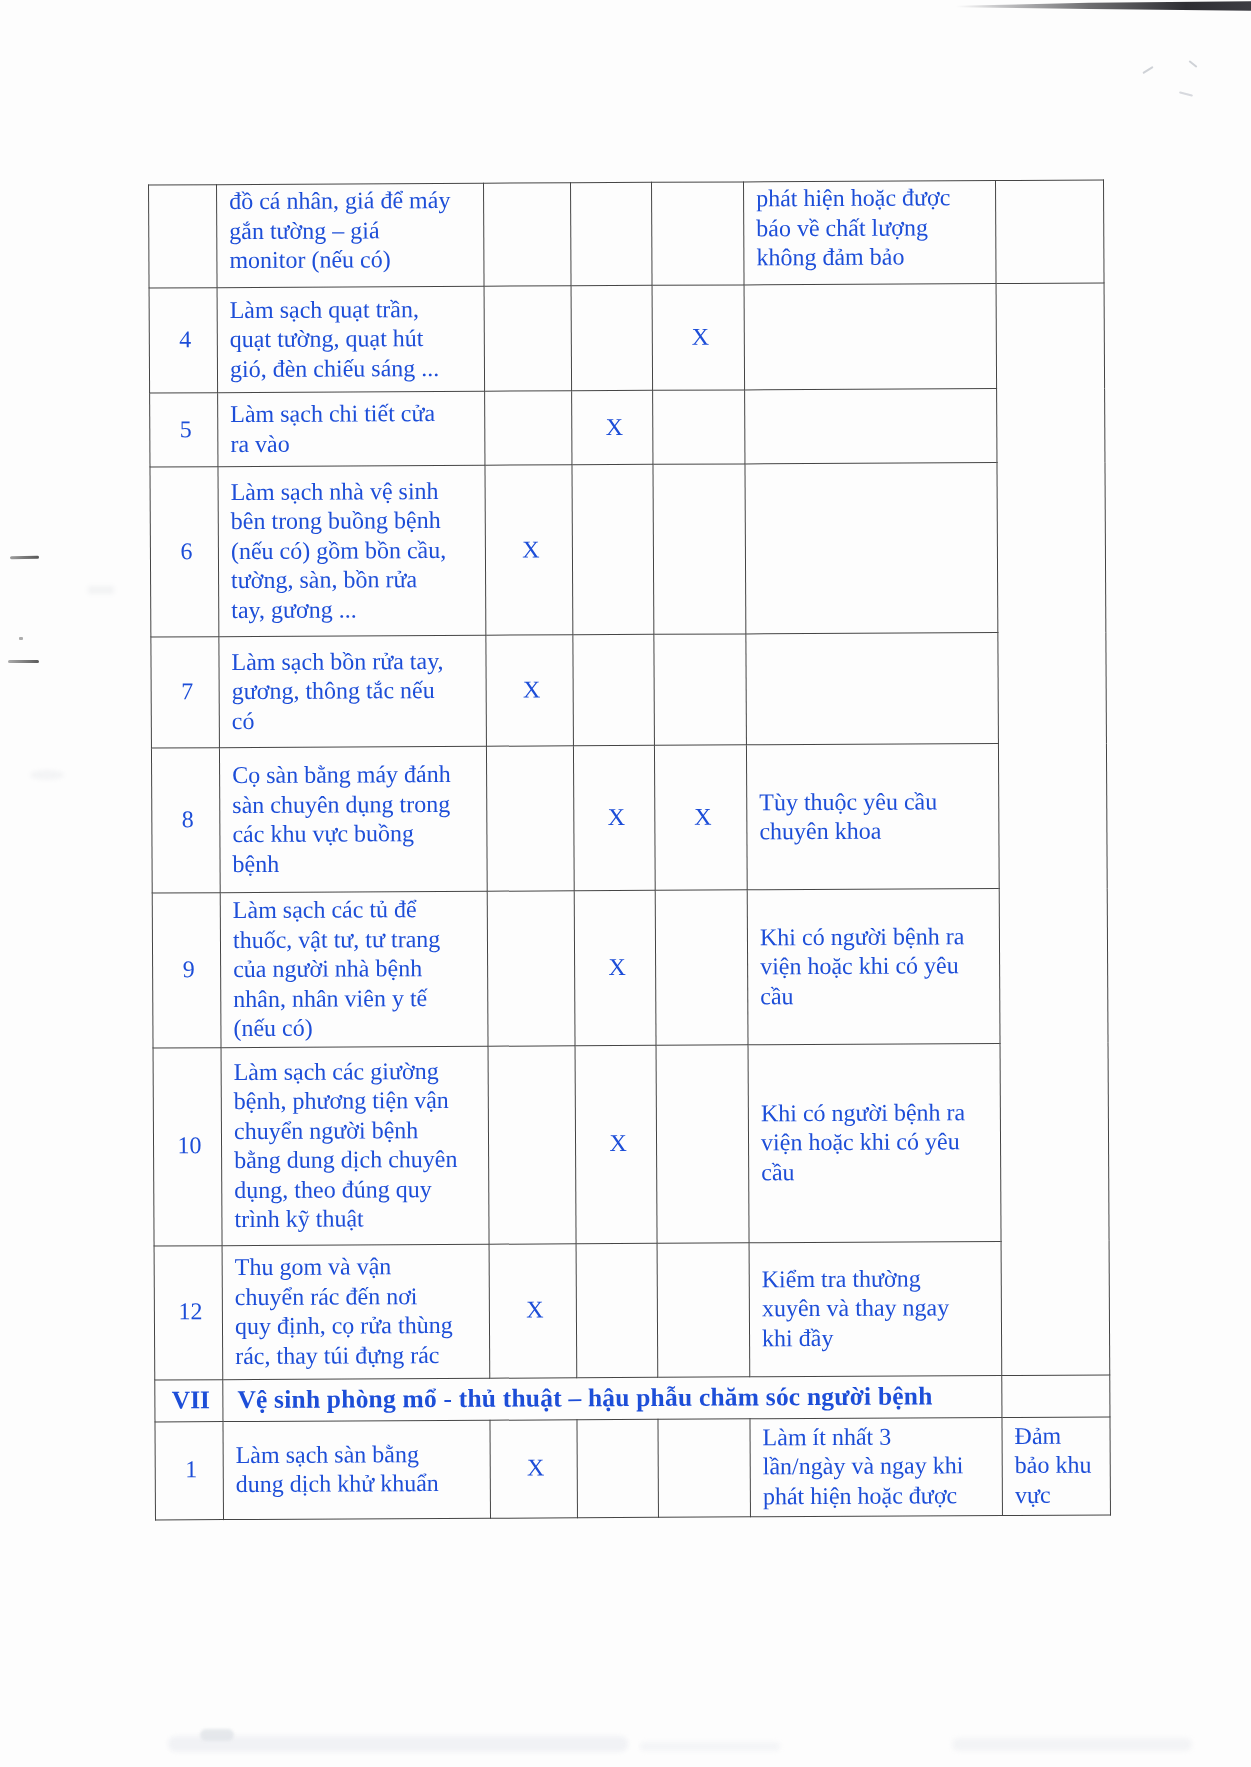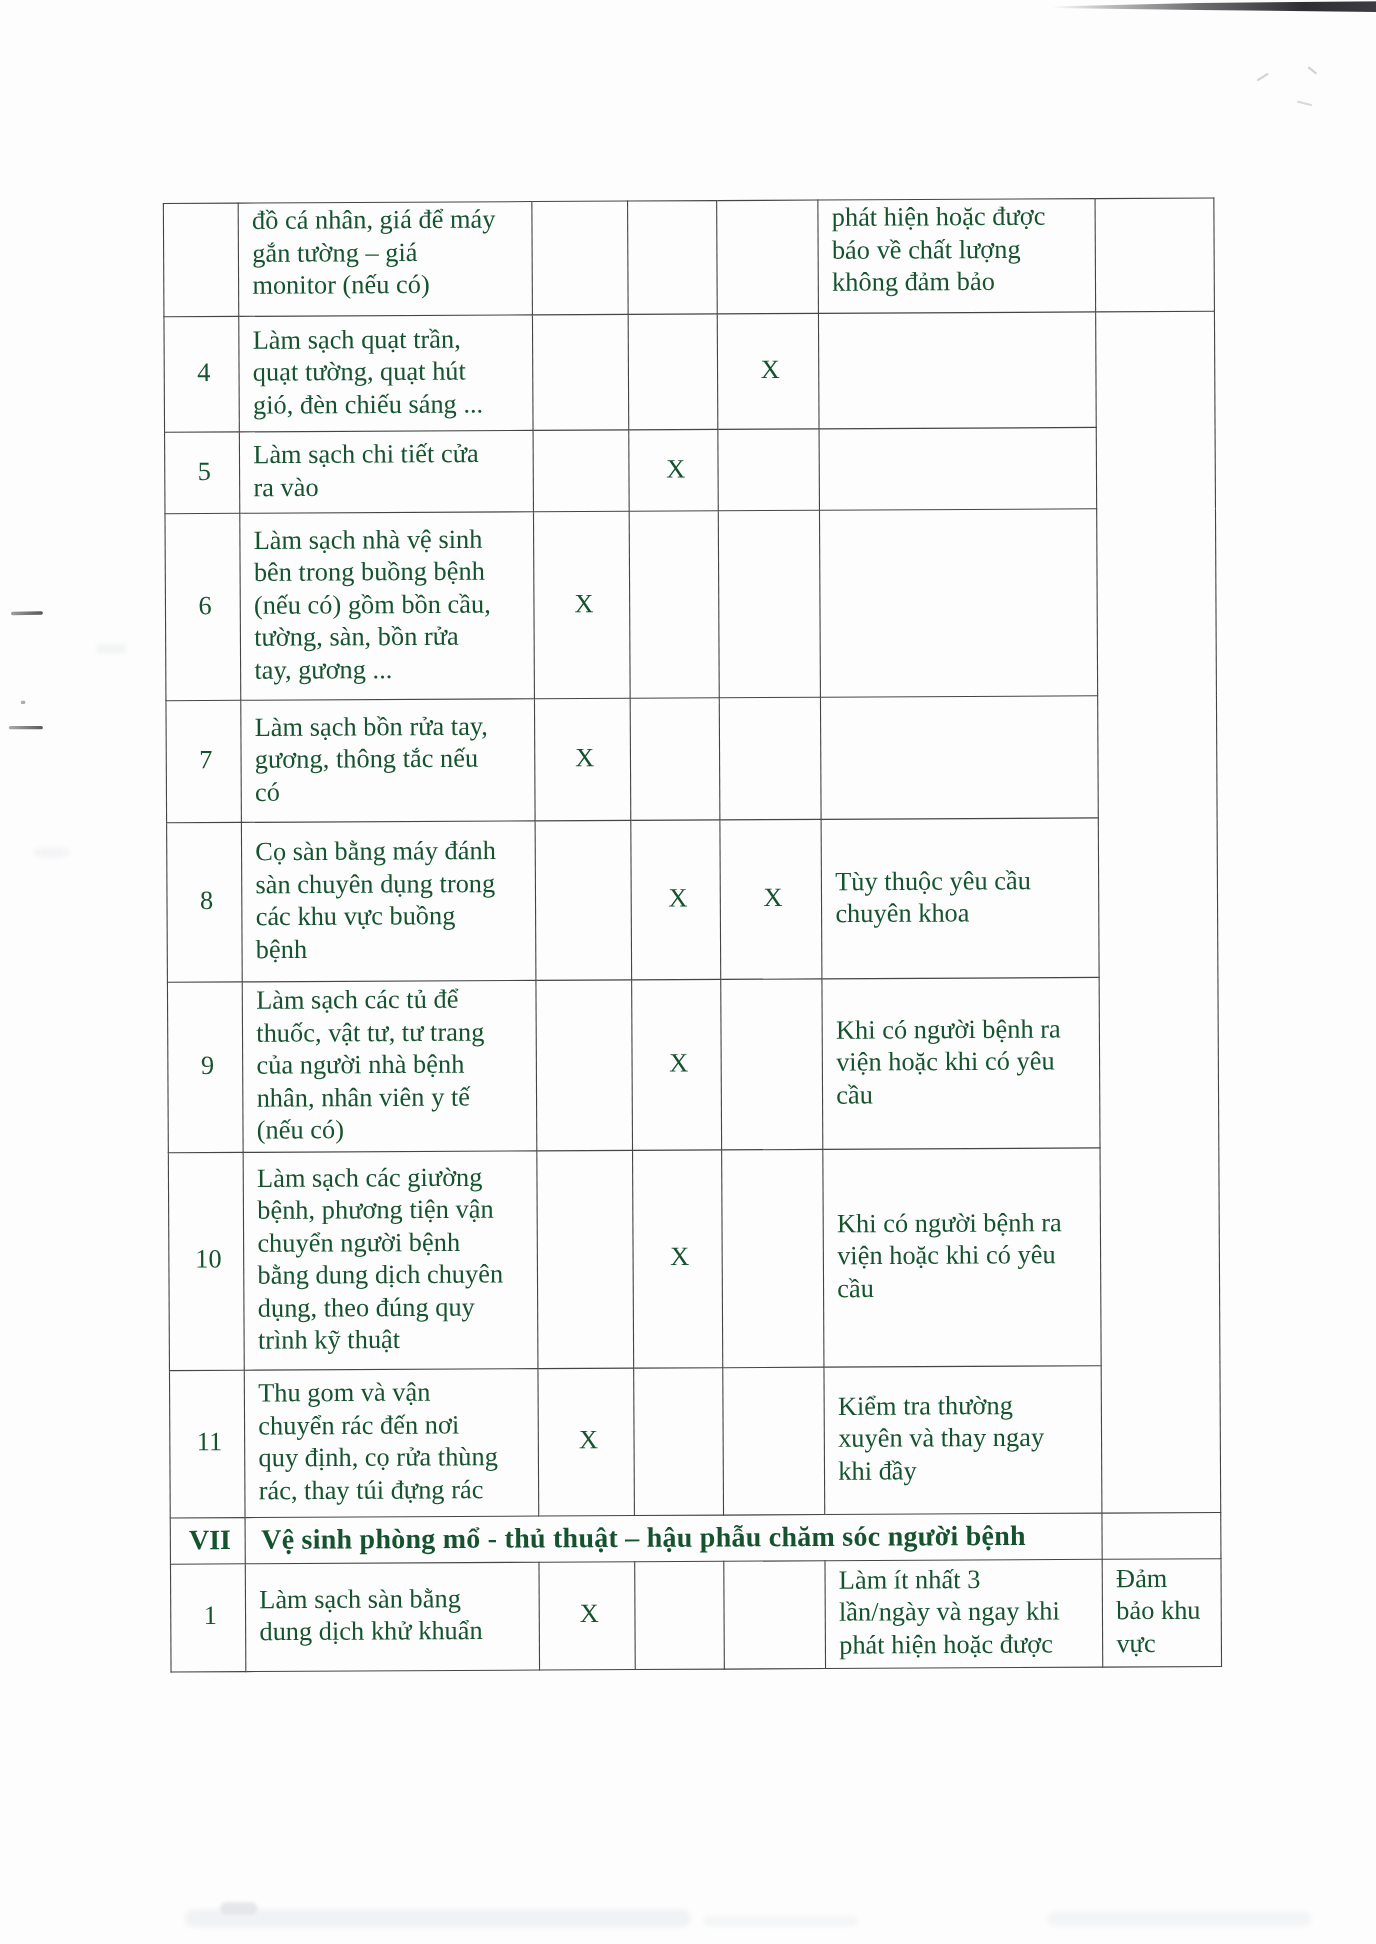--- a/index.html
+++ b/index.html
@@ -1,19 +1,19 @@
 <!DOCTYPE html>
 <html><head>
 <meta charset="utf-8">
 <style>
   html,body { margin:0; padding:0; background:#fdfdfd; }
   .page {
     position:relative; width:1251px; height:1767px;
     background:#fdfdfd; overflow:hidden;
-    font-family:"Liberation Serif", serif; color:#14532d;
+    font-family:"Liberation Serif", serif; color:#1d4ed8;
   }
 
   
   table.doc {
     position:absolute; left:148px; top:182px; width:955px;
     border-collapse:collapse; table-layout:fixed;
     transform:rotate(-0.3deg); transform-origin:50% 0;
   }
   table.doc td {
     border:1.6px solid #454545;
@@ -198,21 +198,21 @@
 trình kỹ thuật</td>
       <td class="chk"></td>
       <td class="chk">X</td>
       <td class="chk"></td>
       <td class="note">Khi có người bệnh ra
 viện hoặc khi có yêu
 cầu</td>
     </tr>
 
     <tr class="h11">
-      <td class="no">11</td>
+      <td class="no">12</td>
       <td>Thu gom và vận
 chuyển rác đến nơi
 quy định, cọ rửa thùng
 rác, thay túi đựng rác</td>
       <td class="chk">X</td>
       <td class="chk"></td>
       <td class="chk"></td>
       <td class="note">Kiểm tra thường
 xuyên và thay ngay
 khi đầy</td>

